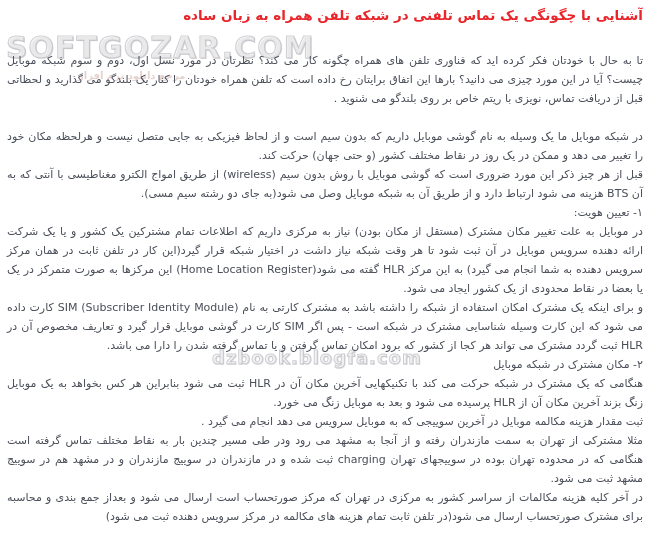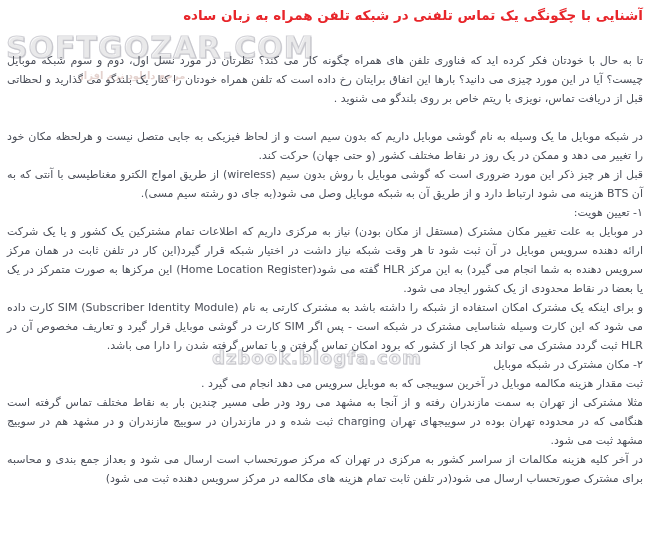--- a/index.html
+++ b/index.html
@@ -62,17 +62,18 @@
 <div class="doc" style="color: rgb(75, 79, 89);">
   <h1 class="title" style="color: rgb(232, 37, 42);">آشنایی با چگونگی یک تماس تلفنی در شبکه تلفن همراه به زبان ساده</h1>
 
   <p class="first">تا به حال با خودتان فکر کرده اید که فناوری تلفن های همراه چگونه کار می کند؟ نظرتان در مورد نسل اول، دوم و سوم شبکه موبایل چیست؟ آیا در این مورد چیزی می دانید؟ بارها این اتفاق برایتان رخ داده است که تلفن همراه خودتان را کنار یک بلندگو می گذارید و لحظاتی قبل از دریافت تماس، نویزی با ریتم خاص بر روی بلندگو می شنوید .</p>
   <p class="gap">در شبکه موبایل ما یک وسیله به نام گوشی موبایل داریم که بدون سیم است و از لحاظ فیزیکی به جایی متصل نیست و هرلحظه مکان خود را تغییر می دهد و ممکن در یک روز در نقاط مختلف کشور (و حتی جهان) حرکت کند.</p>
   <p>قبل از هر چیز ذکر این مورد ضروری است که گوشی موبایل با روش بدون سیم (wireless) از طریق امواج الکترو مغناطیسی با آنتی که به آن BTS هزینه می شود ارتباط دارد و از طریق آن به شبکه موبایل وصل می شود(به جای دو رشته سیم مسی).</p>
   <p>۱- تعیین هویت:</p>
   <p>در موبایل به علت تغییر مکان مشترک (مستقل از مکان بودن) نیاز به مرکزی داریم که اطلاعات تمام مشترکین یک کشور و یا یک شرکت ارائه دهنده سرویس موبایل در آن ثبت شود تا هر وقت شبکه نیاز داشت در اختیار شبکه قرار گیرد(این کار در تلفن ثابت در همان مرکز سرویس دهنده به شما انجام می گیرد) به این مرکز HLR گفته می شود(Home Location Register) این مرکزها به صورت متمرکز در یک یا بعضا در نقاط محدودی از یک کشور ایجاد می شود.</p>
   <p>و برای اینکه یک مشترک امکان استفاده از شبکه را داشته باشد به مشترک کارتی به نام SIM (Subscriber Identity Module) کارت داده می شود که این کارت وسیله شناسایی مشترک در شبکه است - پس اگر SIM کارت در گوشی موبایل قرار گیرد و تعاریف مخصوص آن در HLR ثبت گردد مشترک می تواند هر کجا از کشور که برود امکان تماس گرفتن و یا تماس گرفته شدن را دارا می باشد.</p>
   <p>۲- مکان مشترک در شبکه موبایل</p>
+  <p>هنگامی که یک مشترک در شبکه حرکت می کند با تکنیکهایی آخرین مکان آن در HLR ثبت می شود بنابراین هر کس بخواهد به یک موبایل زنگ بزند آخرین مکان آن از HLR پرسیده می شود و بعد به موبایل زنگ می خورد.</p>
   <p>ثبت مقدار هزینه مکالمه موبایل در آخرین سوییجی که به موبایل سرویس می دهد انجام می گیرد .</p>
   <p>مثلا مشترکی از تهران به سمت مازندران رفته و از آنجا به مشهد می رود ودر طی مسیر چندین بار به نقاط مختلف تماس گرفته است هنگامی که در محدوده تهران بوده در سوییجهای تهران charging ثبت شده و در مازندران در سوییج مازندران و در مشهد هم در سوییج مشهد ثبت می شود.</p>
   <p>در آخر کلیه هزینه مکالمات از سراسر کشور به مرکزی در تهران که مرکز صورتحساب است ارسال می شود و بعداز جمع بندی و محاسبه برای مشترک صورتحساب ارسال می شود(در تلفن ثابت تمام هزینه های مکالمه در مرکز سرویس دهنده ثبت می شود)</p>
 
 </div>
 
 </body></html>

